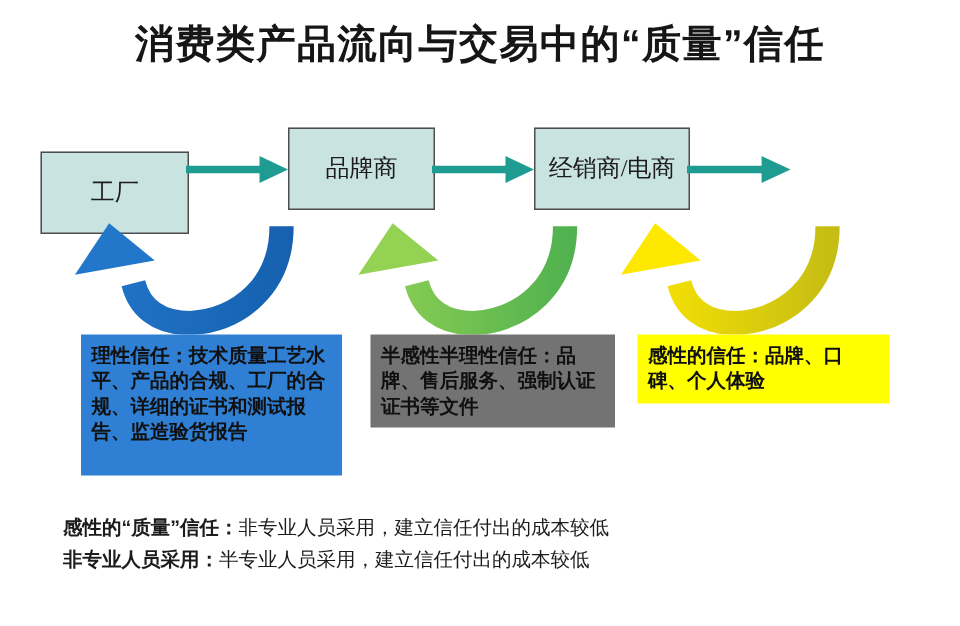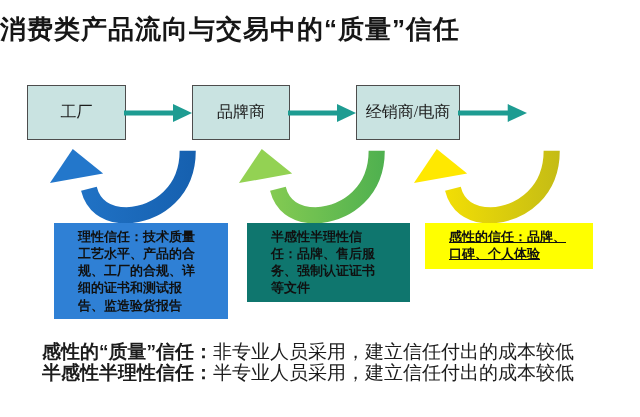--- a/index.html
+++ b/index.html
@@ -2,21 +2,21 @@
 <html><head>
 <meta charset="utf-8">
 <style>
   html,body{margin:0;padding:0;background:#ffffff;}
   .stage{
     position:relative;width:640px;height:417px;background:#ffffff;overflow:hidden;
     font-family:"Liberation Sans","DejaVu Sans",sans-serif;
   }
   .title{
     position:absolute;top:12px;left:0;width:640px;margin:0;
-    font-size:26px;font-weight:bold;color:#161616;
+    text-align:center;font-size:26px;font-weight:bold;color:#161616;
     letter-spacing:1px;font-family:"Liberation Sans","DejaVu Sans",sans-serif;
   }
   .node{
     position:absolute;top:85px;height:53px;
     border:1px solid #4d4d4d;
     display:flex;align-items:center;justify-content:center;
     font-size:16px;color:#1c1c1c;
     font-family:"Liberation Serif","DejaVu Serif",serif;
   }
   .n1{left:27px;width:97px;}
@@ -28,43 +28,43 @@
   .c2{left:288px;width:68px;}
   .c3{left:458px;width:69px;}
   .connector svg{display:block;width:100%;height:100%;}
   .swoosh{position:absolute;top:147px;height:76px;}
   .s1{left:45px;width:160px;}
   .s2{left:234px;width:160px;}
   .s3{left:410px;width:158px;}
   .swoosh svg{display:block;width:100%;height:100%;}
   .infobox{
     position:absolute;top:223px;box-sizing:border-box;
-    padding:5px 24px;color:#101010;font-weight:bold;
+    padding:5px 7px;color:#101010;font-weight:bold;
     font-size:13px;line-height:1.32;
     font-family:"Liberation Sans","DejaVu Sans",sans-serif;
   }
   .ib1{left:54px;width:174px;min-height:94px;}
   .ib2{left:247px;width:163px;min-height:62px;}
   .ib3{left:425px;width:168px;min-height:46px;}
   .legend{
     position:absolute;left:42px;top:341px;width:575px;
-    font-size:19px;line-height:21px;color:#1c1c1c;
+    font-size:13px;line-height:21px;color:#1c1c1c;
   }
   .legend-line{white-space:nowrap;}
   .legend-line b{font-family:"Liberation Sans","DejaVu Sans",sans-serif;font-weight:bold;}
   .legend-line span{font-family:"Liberation Serif","DejaVu Serif",serif;}
 </style>
 </head>
 <body>
 
 <div class="stage">
 
   <h1 class="title">消费类产品流向与交易中的“质量”信任</h1>
 
-  <div class="node n1" style="background: rgb(201, 227, 225);">
+  <div class="node n1" style="background: rgb(201, 227, 225); margin-top: 16px;">
     <span>工厂</span>
   </div>
   <div class="node n3" style="background: rgb(201, 227, 225);">
     <span>经销商/电商</span>
   </div>
   <div class="node n2" style="background: rgb(201, 227, 225);">
     <span>品牌商</span>
   </div>
 
   <div class="connector c1">
@@ -119,29 +119,29 @@
         </linearGradient>
       </defs>
       <path d="M146 4 C146 46 116 70 82 72 C58 72 46 60 42 44" fill="none" stroke="url(#grad2)" stroke-width="17"></path>
       <polygon points="25,2 1,38 57,28" fill="#ffe800"></polygon>
     </svg>
   </div>
 
   <div class="infobox ib1" style="background: rgb(47, 128, 213);">
     <span>理性信任：技术质量工艺水平、产品的合规、工厂的合规、详细的证书和测试报告、监造验货报告</span>
   </div>
-  <div class="infobox ib2" style="background: #0f766e;">
+  <div class="infobox ib2" style="background: #737373;">
     <span>半感性半理性信任：品牌、售后服务、强制认证证书等文件</span>
   </div>
-  <div class="infobox ib3" style="background: rgb(255, 255, 0); text-decoration: underline;">
+  <div class="infobox ib3" style="background: rgb(255, 255, 0);">
     <span>感性的信任：品牌、口碑、个人体验</span>
   </div>
 
   <div class="legend">
     <div class="legend-line">
       <b>感性的“质量”信任：</b><span>非专业人员采用，建立信任付出的成本较低</span>
     </div>
     <div class="legend-line">
-      <b>半感性半理性信任：</b><span>半专业人员采用，建立信任付出的成本较低</span>
+      <b>非专业人员采用：</b><span>半专业人员采用，建立信任付出的成本较低</span>
     </div>
   </div>
 
 </div>
 
 </body></html>

